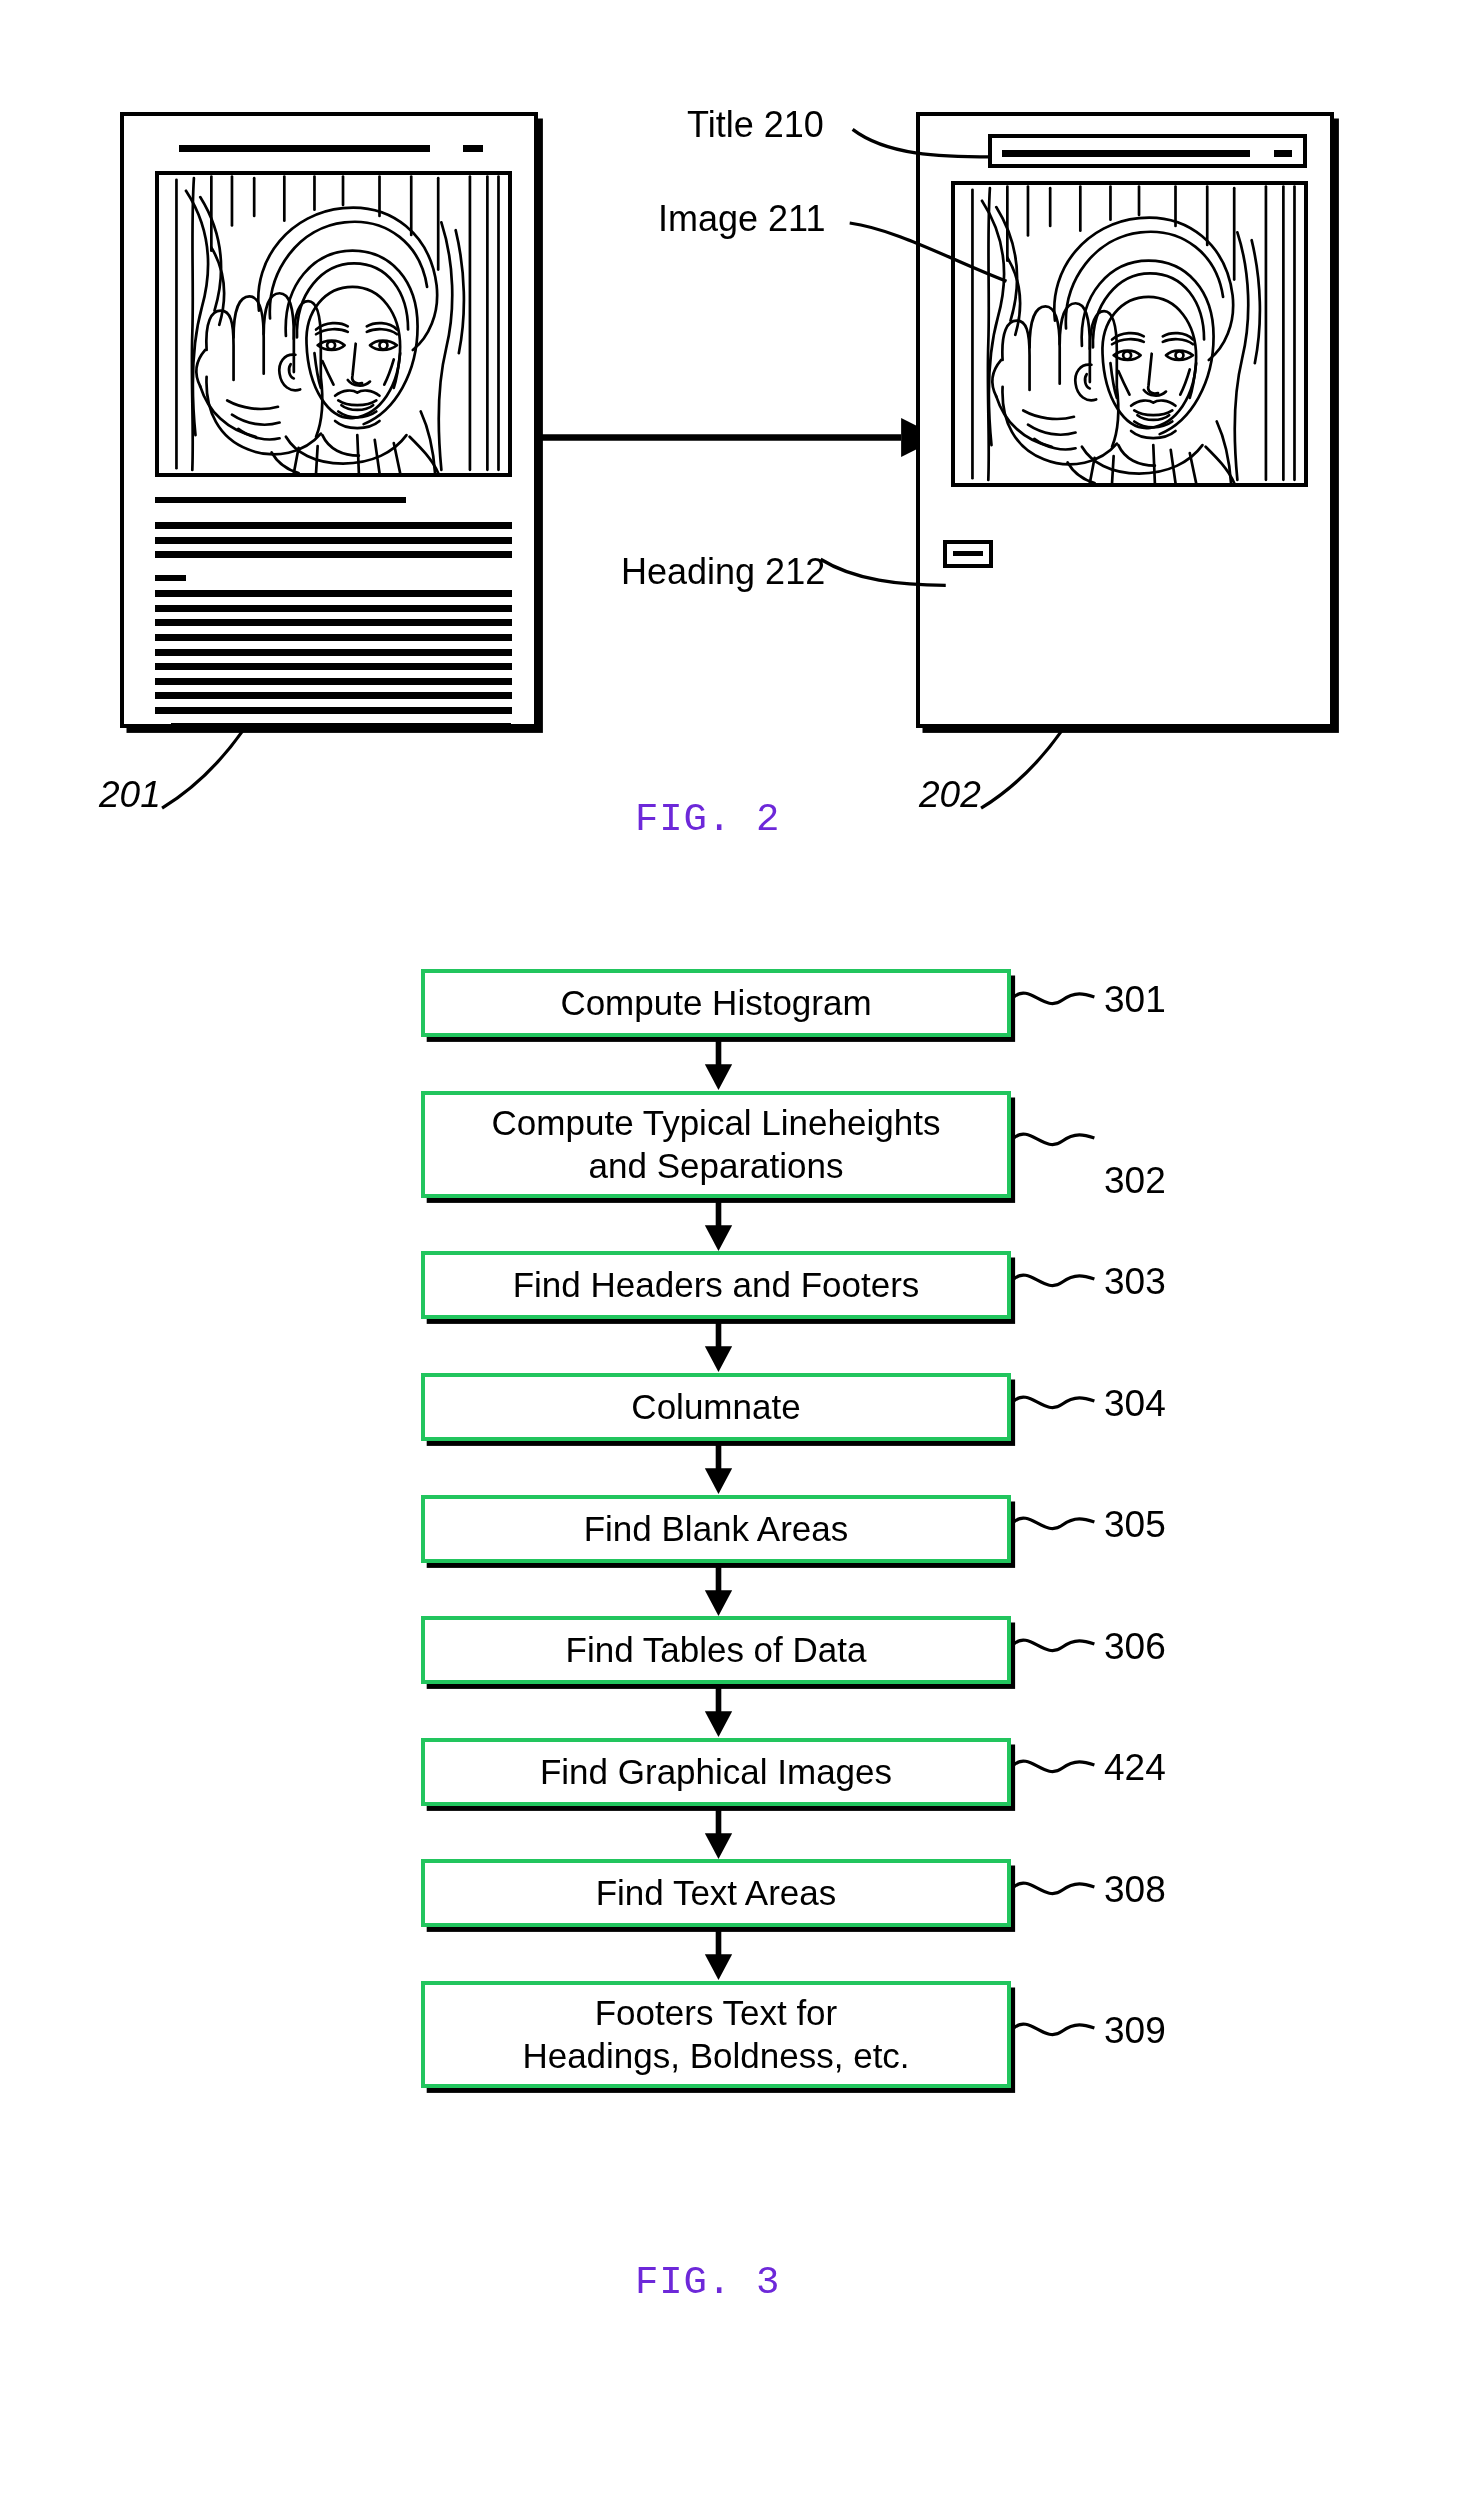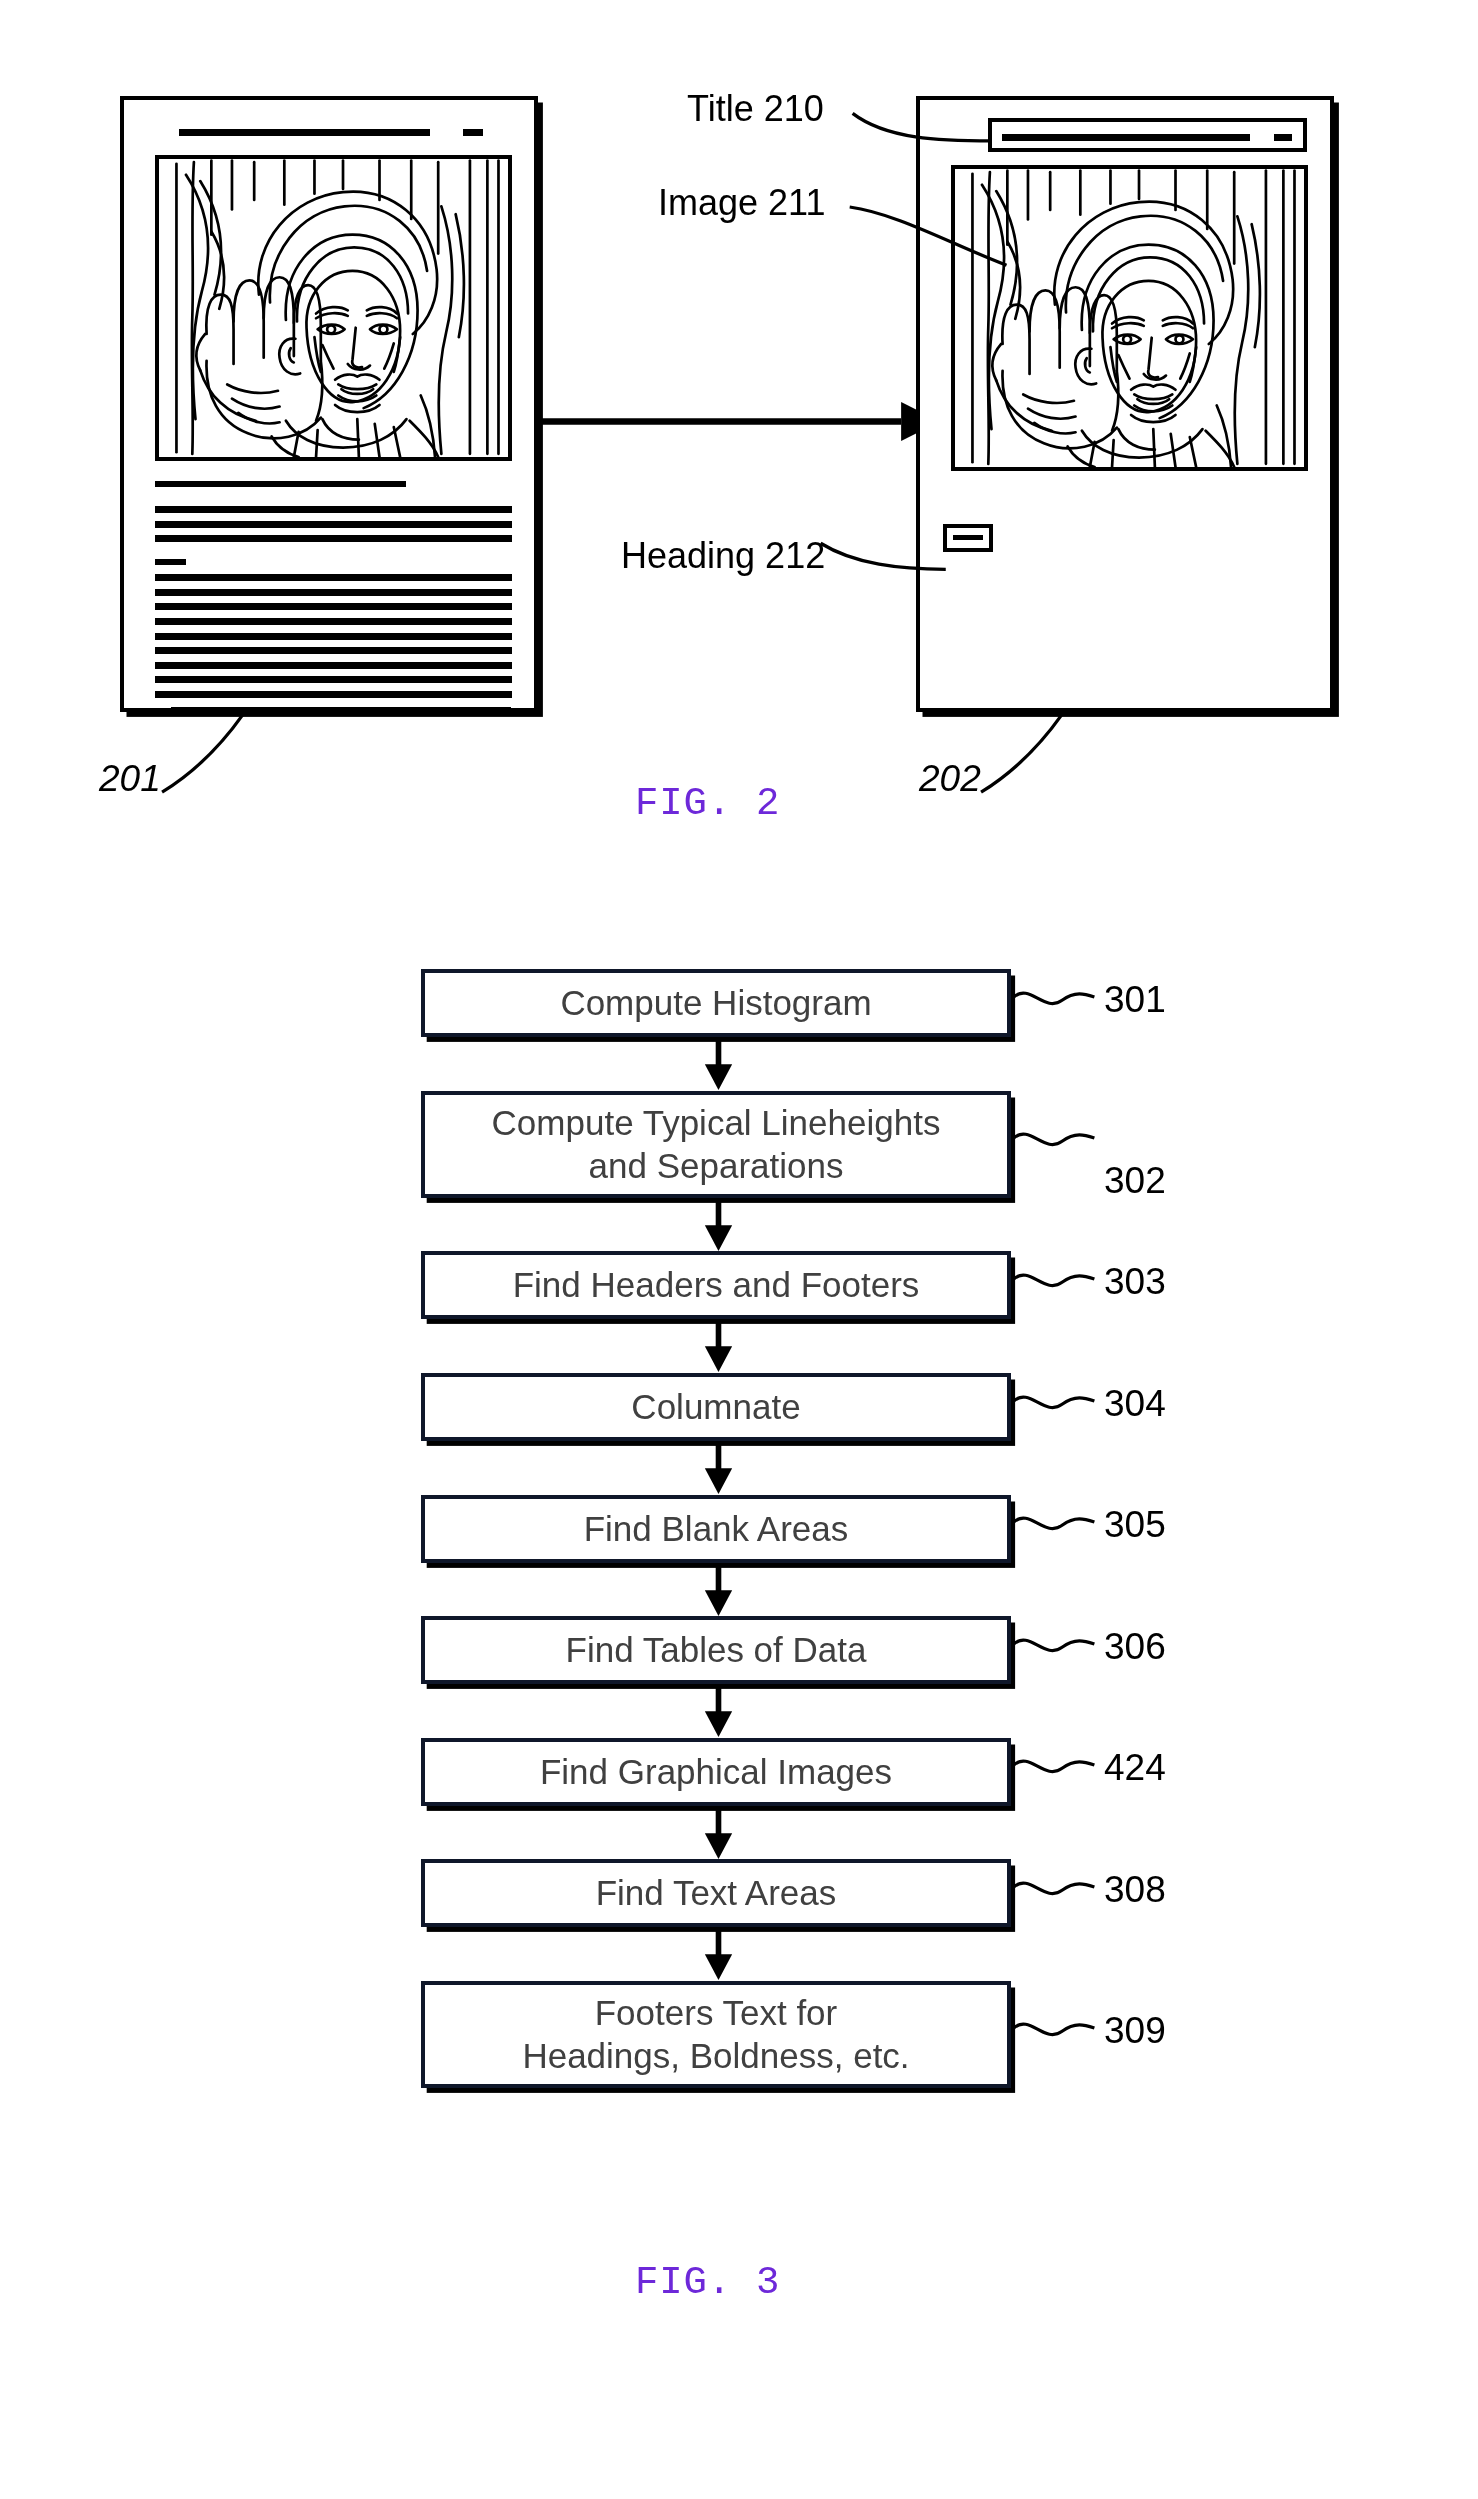--- a/index.html
+++ b/index.html
@@ -47,21 +47,21 @@
 
   .flow-ref {
     position: absolute;
     font-family: "Liberation Sans", sans-serif;
     font-size: 37px;
     color: #000;
     white-space: nowrap;
   }
 
   
-  #fig2 { position: absolute; left: 0; top: 0; width: 1478px; height: 892px; }
+  #fig2 { position: absolute; left: 0; top: 16px; width: 1478px; height: 892px; }
 
   .doc-page {
     position: absolute;
     background: #ffffff;
     border: 4px solid #000;
     box-sizing: border-box;
     box-shadow: 5.7px 5.7px 0 -0.8px #000;
   }
 
   .doc-title-rule {
@@ -106,32 +106,32 @@
     top: 38%;
     height: 24%;
     background: #000;
   }
 
   
   #fig3 { position: absolute; left: 0; top: 932px; width: 1478px; height: 1568px; }
 
   .flow-box {
     position: absolute;
-    border: 4px solid #0f172a;
+    border: 4px solid #22c55e;
     box-sizing: border-box;
     background: #fff;
     box-shadow: 4.9px 5.7px 0 -0.8px #000;
     display: flex;
     align-items: center;
     justify-content: center;
     text-align: center;
     font-family: "Liberation Sans", sans-serif;
     font-size: 35px;
     line-height: 1.22;
-    color: #404040;
+    color: #000000;
     padding: 3.2px 8px;
   }
 </style>
 </head>
 <body>
 
 <div id="fig2">
 
   <div class="doc-page" style="left:120px; top:96px; width:418px; height:616px;">
 

